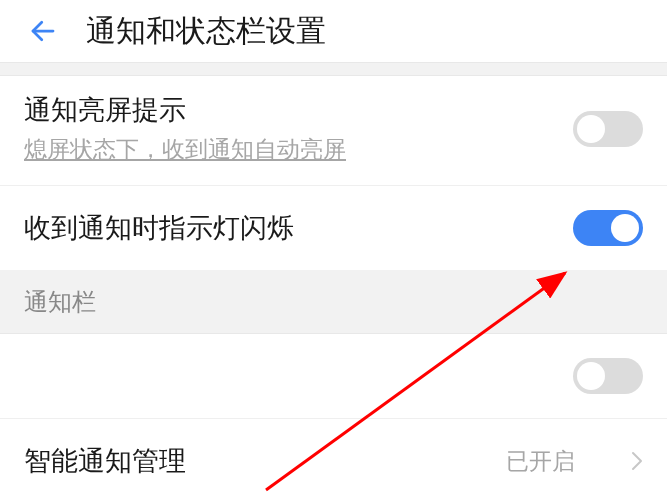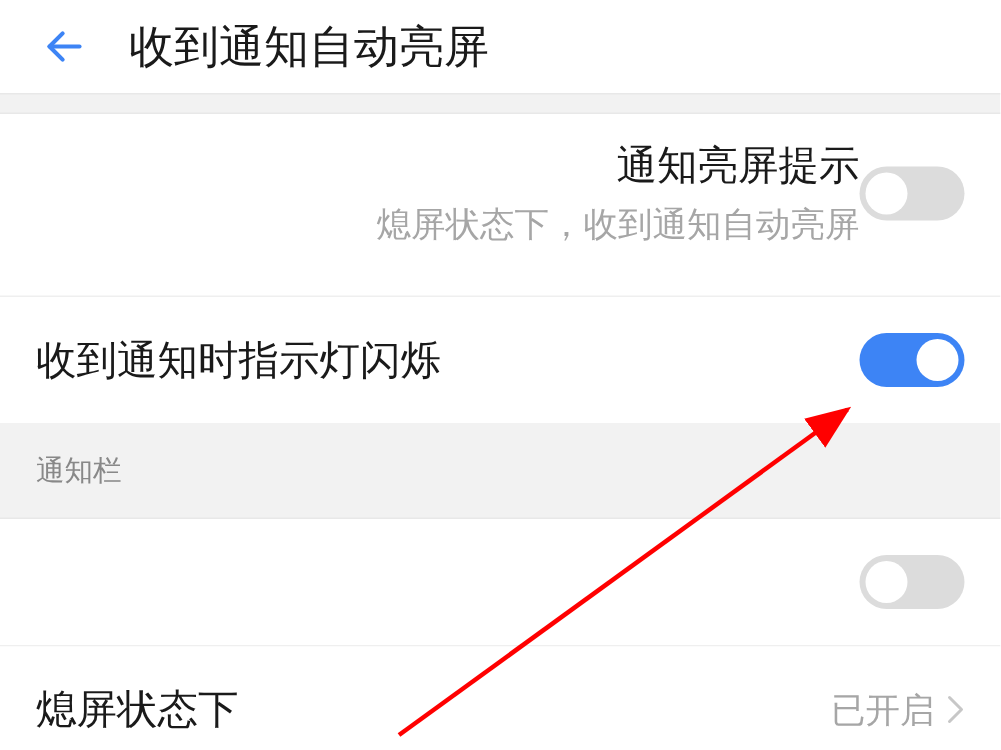--- a/index.html
+++ b/index.html
@@ -49,47 +49,48 @@
     }
     .row {
       display: flex;
       align-items: center;
       padding: 0 24px;
       border-bottom: 1px solid #efefef;
       background: #ffffff;
     }
     .row.two-line {
       padding-top: 16px;
-      padding-bottom: 32px;
+      padding-bottom: 20px;
       min-height: 100px;
-      text-align: right;
     }
     .row.one-line {
       padding-top: 24px;
       padding-bottom: 24px;
       min-height: 80px;
+      gap: 48px;
     }
     .row.no-border {
       border-bottom: none;
     }
     .row .text-wrap {
       flex: 1;
       display: flex;
       flex-direction: column;
       gap: 6px;
     }
     .row-title {
       font-size: 27px;
       color: #1a1a1a;
       font-weight: 400;
     }
     .row-subtitle {
       font-size: 23px;
       color: #a6a6a6;
       font-weight: 400;
+      text-decoration: underline;
     }
     .row-value {
       font-size: 23px;
       color: #a6a6a6;
       margin-left: auto;
     }
     .toggle {
       width: 70px;
       height: 36px;
       border-radius: 18px;
@@ -119,21 +120,21 @@
     }
     .section-header {
       height: 64px;
       display: flex;
       align-items: center;
       padding: 0 24px;
       background: #f2f2f2;
       border-bottom: 1px solid #e8e8e8;
     }
     .section-header-text {
-      font-size: 19px;
+      font-size: 24px;
       color: #888888;
       font-weight: 400;
     }
     .chevron {
       margin-left: 8px;
       width: 12px;
       height: 20px;
     }
     .annotation-arrow {
       position: absolute;
@@ -147,21 +148,21 @@
 </head>
 <body>
 
 <div class="header">
   <div class="back-arrow">
     <svg viewBox="0 0 24 24" fill="none" stroke="#3d84f5" stroke-width="2.2" stroke-linecap="round" stroke-linejoin="round">
       <line x1="20" y1="12" x2="4" y2="12"></line>
       <polyline points="11 5 4 12 11 19"></polyline>
     </svg>
   </div>
-  <div class="page-title">收到通知自动亮屏</div>
+  <div class="page-title">通知和状态栏设置</div>
 </div>
 
 <div class="divider-thick"></div>
 
 <div class="row two-line">
   <div class="text-wrap">
     <div class="row-title">通知亮屏提示</div>
     <div class="row-subtitle">熄屏状态下，收到通知自动亮屏</div>
   </div>
   <div class="toggle off">
@@ -183,21 +184,21 @@
 </div>
 
 <div class="row one-line">
   <div class="toggle off">
     <div class="knob"></div>
   </div>
 </div>
 
 <div class="row one-line no-border">
   <div class="text-wrap">
-    <div class="row-title">熄屏状态下</div>
+    <div class="row-title">智能通知管理</div>
   </div>
   <div class="row-value">已开启</div>
   <svg class="chevron" viewBox="0 0 12 20" fill="none" stroke="#c7c7c7" stroke-width="2" stroke-linecap="round" stroke-linejoin="round">
     <polyline points="2 2 10 10 2 18"></polyline>
   </svg>
 </div>
 
 <svg class="annotation-arrow" viewBox="0 0 667 500">
   <defs>
     <marker id="arrowhead" markerWidth="10" markerHeight="8" refX="9" refY="4" orient="auto" markerUnits="strokeWidth">

